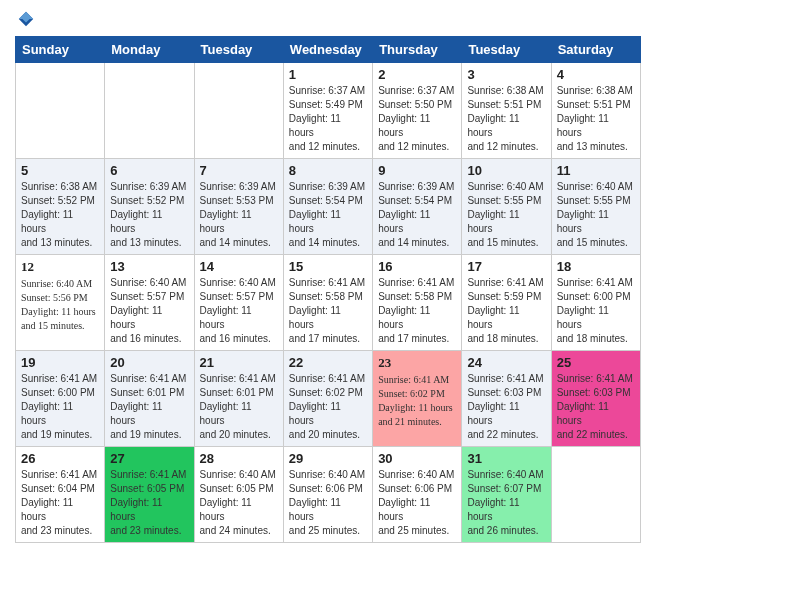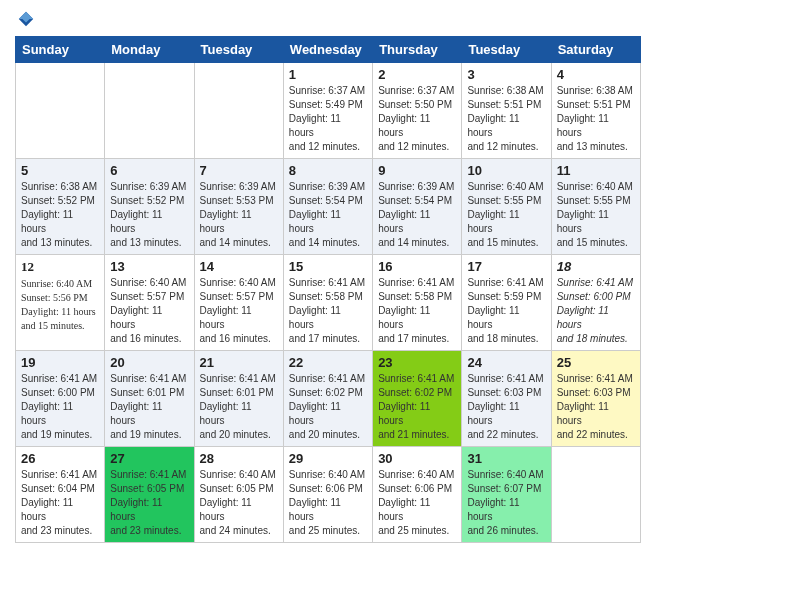--- a/index.html
+++ b/index.html
@@ -258,21 +258,21 @@
 Daylight: 11 hours
 and 17 minutes.</div>
           </td>
           <td style="background-color: rgb(255, 255, 255);">
             <span class="day-number">17</span>
             <div class="day-info" style="white-space: pre-line;">Sunrise: 6:41 AM
 Sunset: 5:59 PM
 Daylight: 11 hours
 and 18 minutes.</div>
           </td>
-          <td style="background-color: rgb(255, 255, 255); font-style: italic;">
+          <td style="background-color: rgb(255, 255, 255);">
             <span class="day-number">18</span>
             <div class="day-info" style="white-space: pre-line;">Sunrise: 6:41 AM
 Sunset: 6:00 PM
 Daylight: 11 hours
 and 18 minutes.</div>
           </td>
         </tr>
         <tr>
           <td style="background-color: rgb(238, 242, 248);">
             <span class="day-number">19</span>
@@ -295,35 +295,35 @@
 Daylight: 11 hours
 and 20 minutes.</div>
           </td>
           <td style="background-color: rgb(238, 242, 248);">
             <span class="day-number">22</span>
             <div class="day-info" style="white-space: pre-line;">Sunrise: 6:41 AM
 Sunset: 6:02 PM
 Daylight: 11 hours
 and 20 minutes.</div>
           </td>
-          <td style="background-color: #84cc16;">
+          <td style="background-color: #fca5a5; font-family: Liberation Serif, serif;">
             <span class="day-number">23</span>
             <div class="day-info" style="white-space: pre-line;">Sunrise: 6:41 AM
 Sunset: 6:02 PM
 Daylight: 11 hours
 and 21 minutes.</div>
           </td>
           <td style="background-color: rgb(238, 242, 248); margin-top: 15px;">
             <span class="day-number">24</span>
             <div class="day-info" style="white-space: pre-line;">Sunrise: 6:41 AM
 Sunset: 6:03 PM
 Daylight: 11 hours
 and 22 minutes.</div>
           </td>
-          <td style="background-color: #fef9c3;">
+          <td style="background-color: #ec4899;">
             <span class="day-number">25</span>
             <div class="day-info" style="white-space: pre-line;">Sunrise: 6:41 AM
 Sunset: 6:03 PM
 Daylight: 11 hours
 and 22 minutes.</div>
           </td>
         </tr>
         <tr>
           <td style="background-color: rgb(255, 255, 255);">
             <span class="day-number">26</span>

